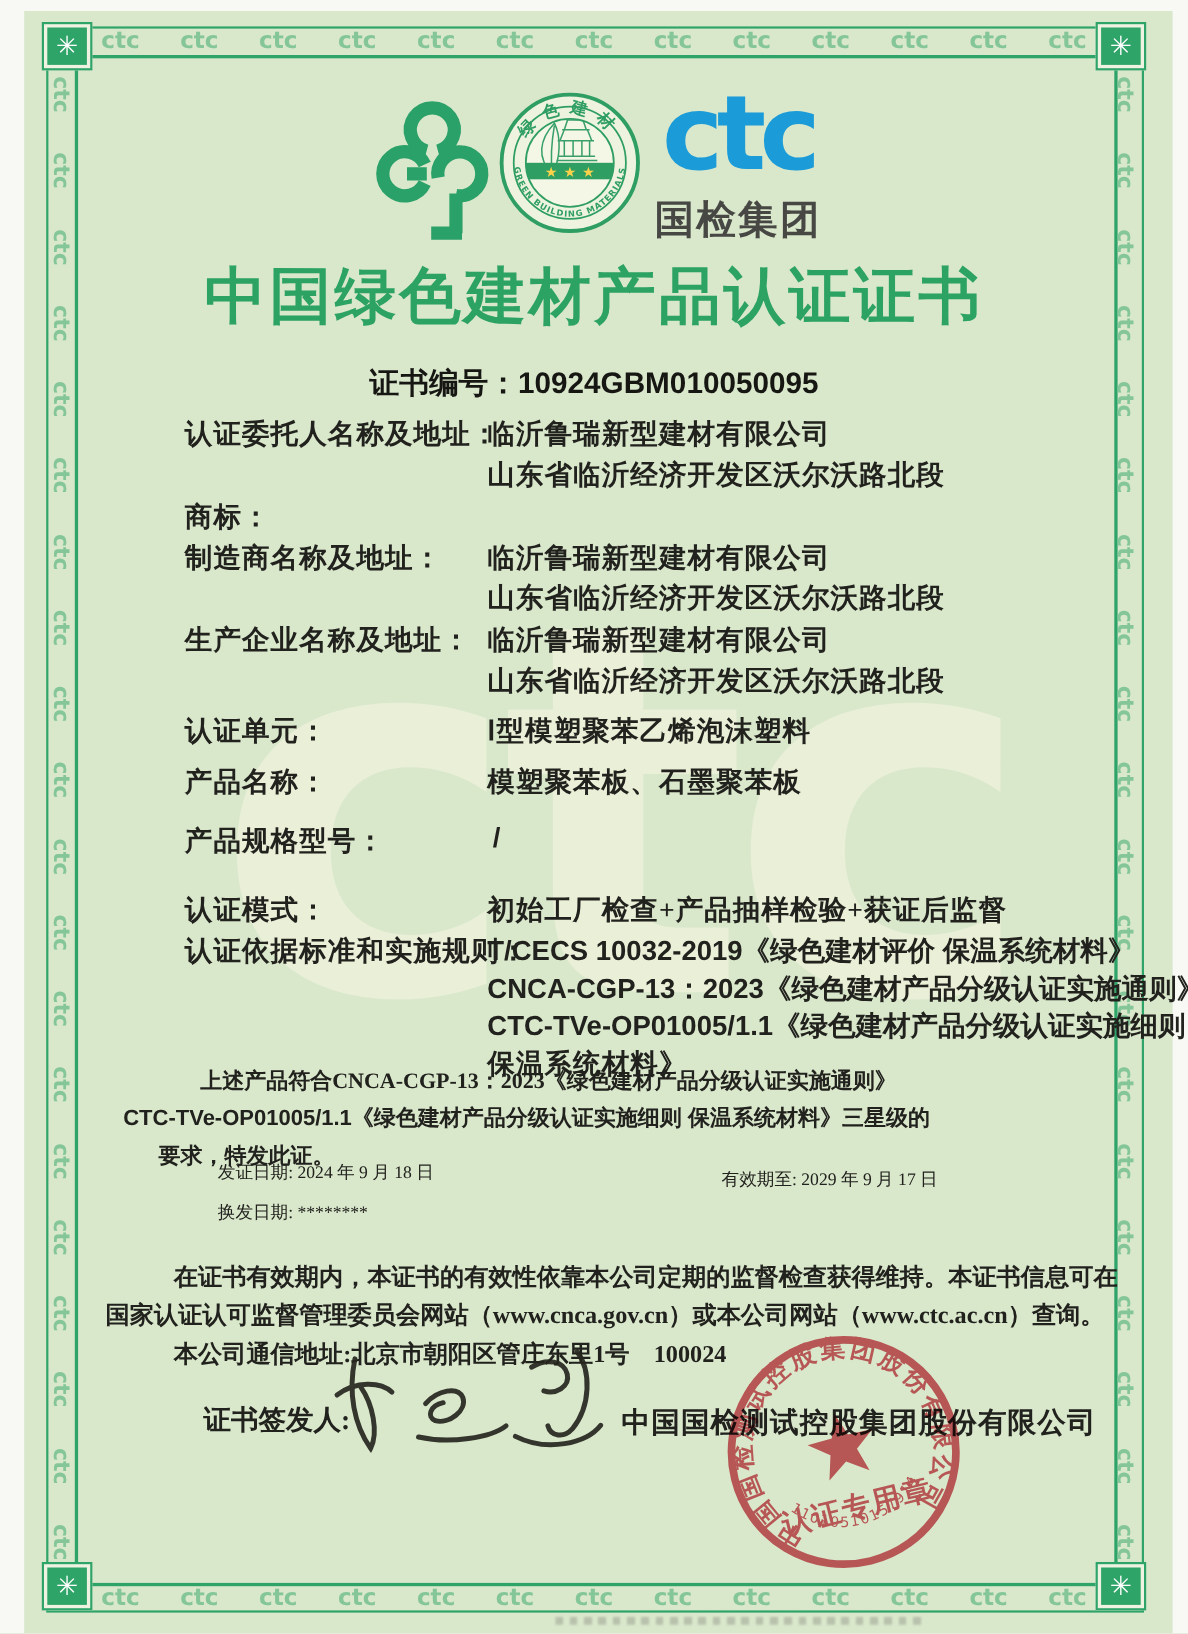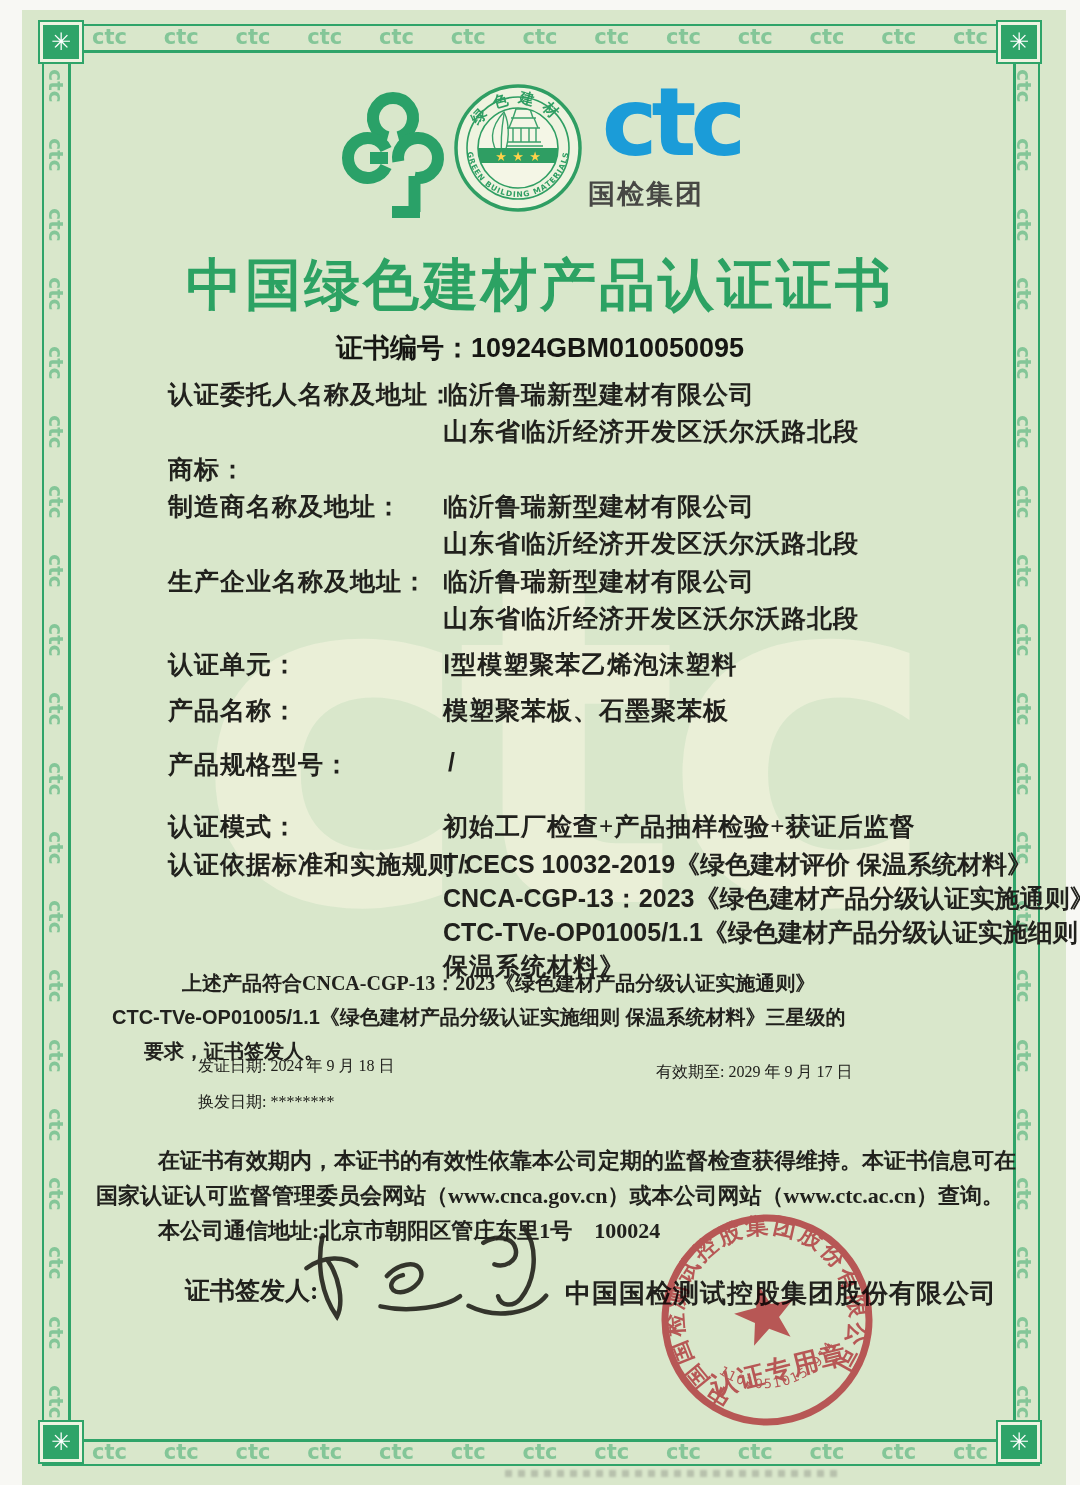--- a/index.html
+++ b/index.html
@@ -33,26 +33,26 @@
           font-family:"DejaVu Sans",sans-serif;}
   .c-tl{left:38px;top:20px;} .c-tr{left:996px;top:20px;}
   .c-bl{left:38px;top:1420px;} .c-br{left:996px;top:1420px;}
 
   .abs{position:absolute;z-index:5;}
 
   
   .ctc-logo{left:588px;top:76px;width:166px;text-align:center;
      font-family:"DejaVu Sans",sans-serif;font-weight:bold;font-size:94px;line-height:1;
      letter-spacing:-6px;color:#1b9cd8;}
-  .ctc-group{left:588px;top:176px;width:166px;
-     font-family:"DejaVu Sans",sans-serif;font-weight:bold;font-size:27px;
+  .ctc-group{left:588px;top:176px;width:166px;text-align:center;
+     font-family:"DejaVu Sans",sans-serif;font-weight:bold;font-size:36px;
      letter-spacing:2px;color:#474744;}
 
   
-  .title{left:0;top:248px;width:1080px;text-align:center;font-weight:bold;
+  .title{left:0;top:232px;width:1080px;text-align:center;font-weight:bold;
      font-size:56px;letter-spacing:3px;color:#2ca263;}
   .certno{left:0;top:330px;width:1080px;text-align:center;font-weight:bold;
      font-size:27px;color:#161613;}
 
   
   .lbl{position:absolute;z-index:5;left:168px;font-weight:bold;font-size:25px;letter-spacing:1px;white-space:nowrap;}
   .val{position:absolute;z-index:5;left:443px;font-weight:bold;font-size:25px;letter-spacing:1px;white-space:nowrap;}
   .val-lat{font-family:"Liberation Sans",sans-serif;letter-spacing:0;}
 
   .para{position:absolute;z-index:5;font-weight:bold;font-size:20px;line-height:34px;white-space:nowrap;}
@@ -265,21 +265,21 @@
   <div class="val" style="top:810px;">初始工厂检查+产品抽样检验+获证后监督</div>
 
   <div class="lbl" style="top:848px;">认证依据标准和实施规则：</div>
   <div class="val val-lat" style="top:848px;">T/CECS 10032-2019《绿色建材评价 保温系统材料》</div>
   <div class="val val-lat" style="top:882px;">CNCA-CGP-13：2023《绿色建材产品分级认证实施通则》</div>
   <div class="val val-lat" style="top:916px;">CTC-TVe-OP01005/1.1《绿色建材产品分级认证实施细则</div>
   <div class="val" style="top:950px;">保温系统材料》</div>
 
   <div class="para stmt1">上述产品符合CNCA-CGP-13：2023《绿色建材产品分级认证实施通则》</div>
   <div class="para stmt2">CTC-TVe-OP01005/1.1《绿色建材产品分级认证实施细则 保温系统材料》三星级的</div>
-  <div class="para stmt3">要求，证书签发人。</div>
+  <div class="para stmt3">要求，特发此证。</div>
 
   <div class="date" style="left:150px;top:1056px;">
     <span>发证日期:</span>
     <span>2024 年 9 月 18 日</span>
   </div>
   <div class="date" style="left:608px;top:1062px;">
     <span>有效期至:</span>
     <span>2029 年 9 月 17 日</span>
   </div>
   <div class="date" style="left:150px;top:1092px;">

